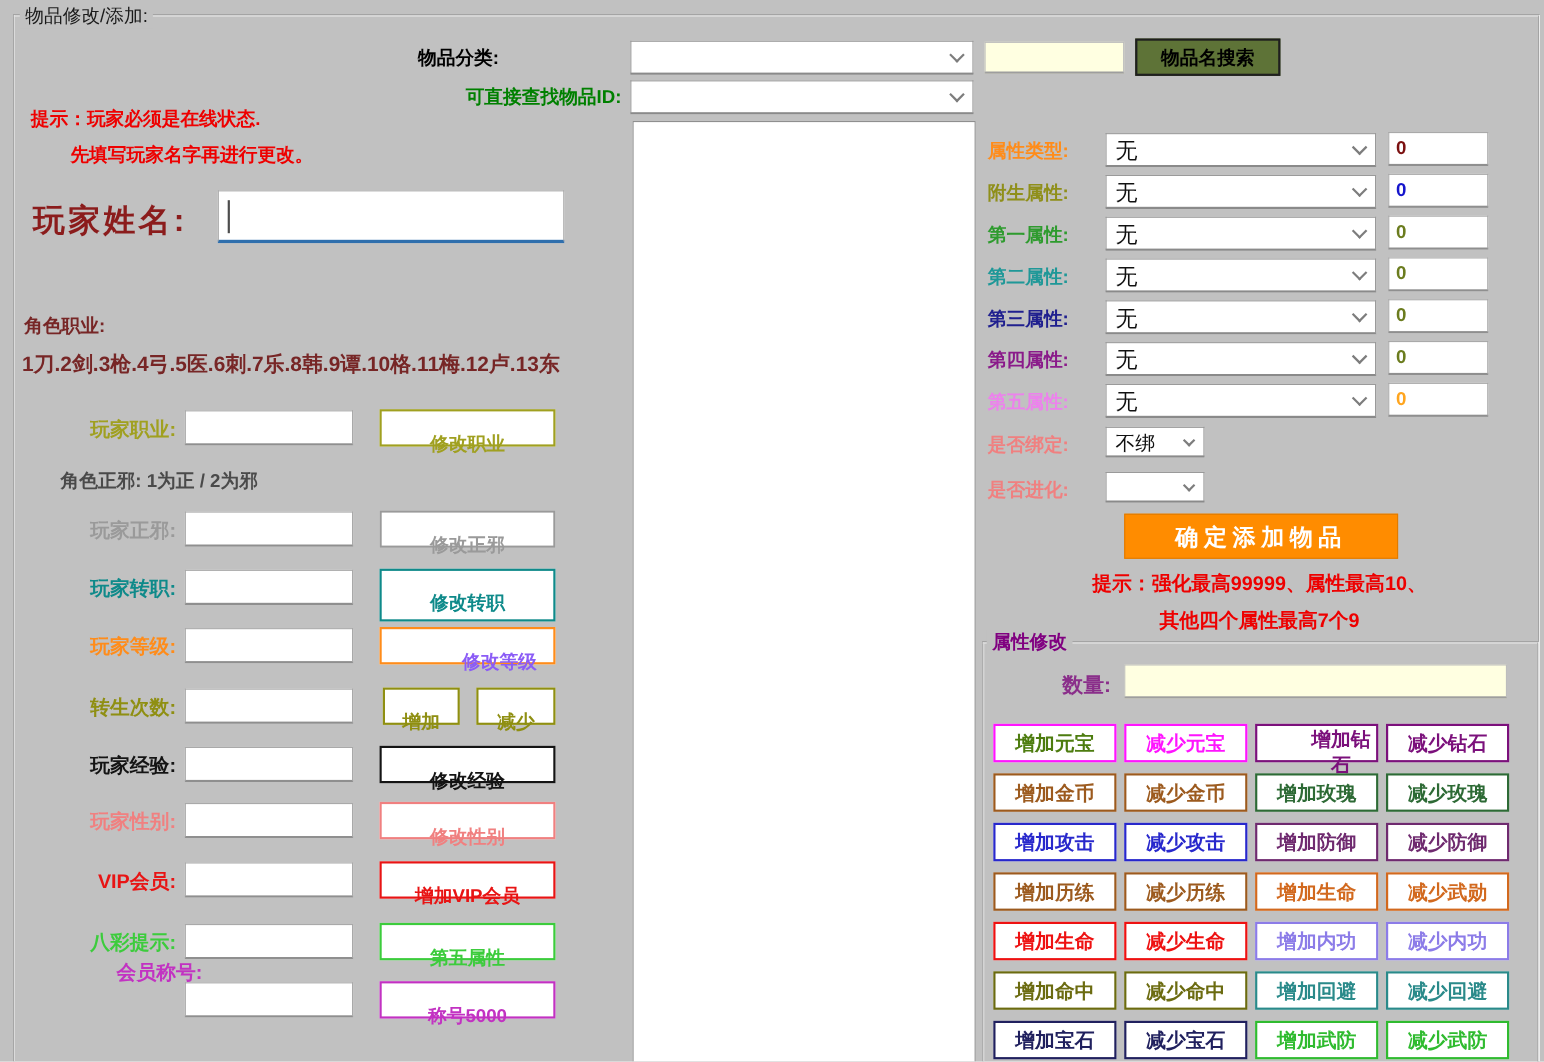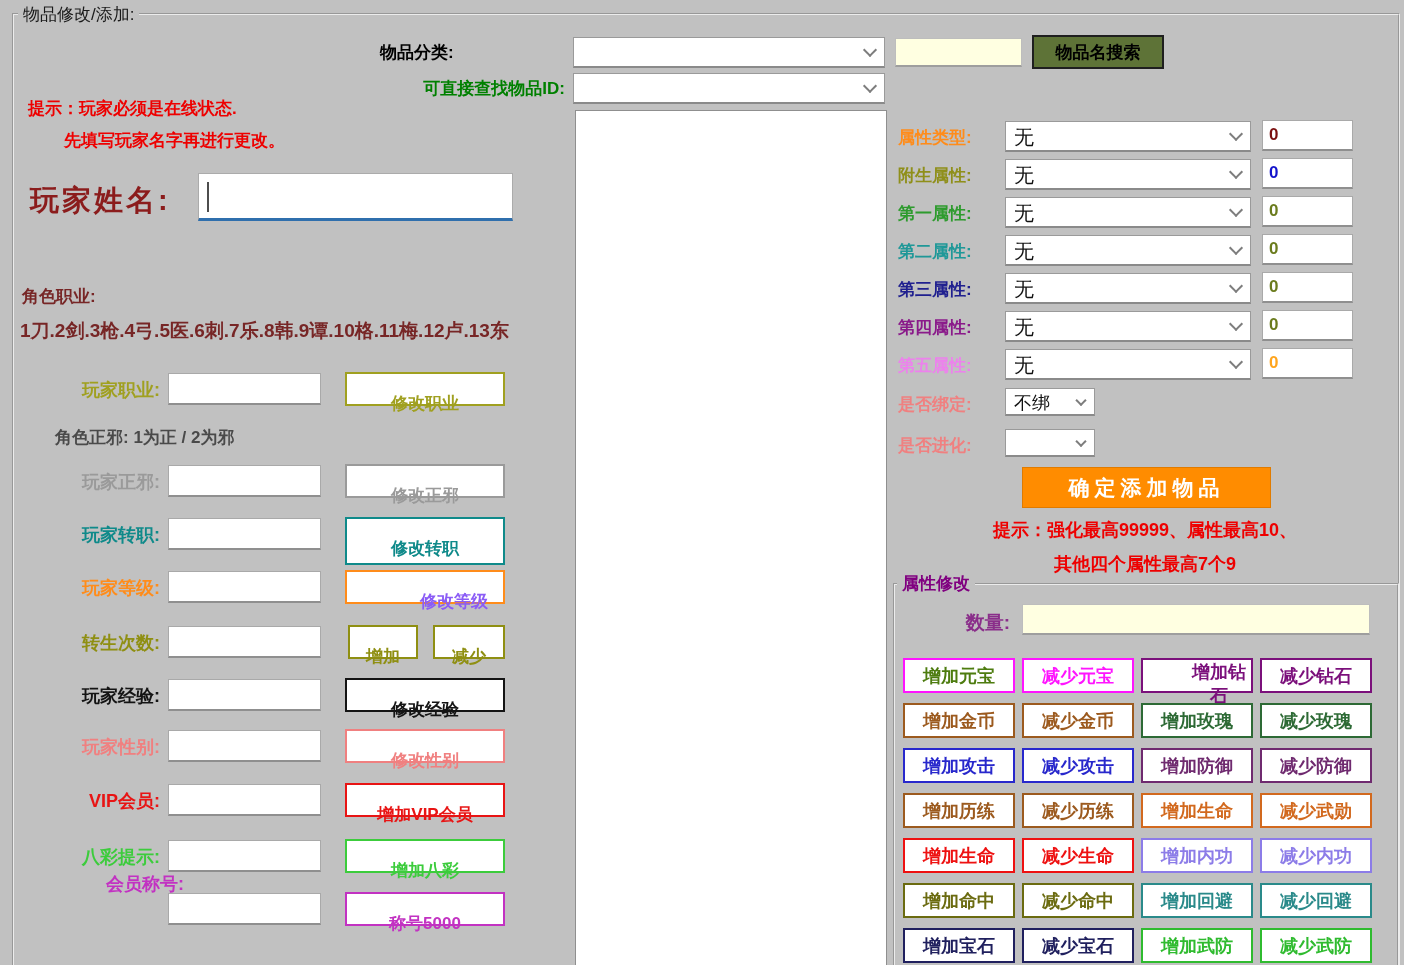--- a/index.html
+++ b/index.html
@@ -128,21 +128,21 @@
 
   <div>
     <span class="llabel" style="top: 789px; color: rgb(232, 20, 20);">VIP会员:</span>
     <input class="tbox linput" style="top: 784px;" value="">
     <button class="lbtn" style="left: 345px; top: 783px; width: 160px; height: 34px; color: rgb(232, 20, 20); border-color: rgb(232, 20, 20);">增加VIP会员</button>
   </div>
 
   <div>
     <span class="llabel" style="top: 845px; color: rgb(60, 204, 60);">八彩提示:</span>
     <input class="tbox linput" style="top: 840px;" value="">
-    <button class="lbtn" style="left: 345px; top: 839px; width: 160px; height: 34px; color: rgb(60, 204, 60); border-color: rgb(60, 204, 60);">增加八彩</button>
+    <button class="lbtn" style="left: 345px; top: 839px; width: 160px; height: 34px; color: rgb(60, 204, 60); border-color: rgb(60, 204, 60);">第五属性</button>
   </div>
 
   <div>
     <span class="llabel" style="top: 872px; color: rgb(194, 50, 194); margin-left: 24px;">会员称号:</span>
     <input class="tbox linput" style="top: 893px;" value="">
     <button class="lbtn" style="left: 345px; top: 892px; width: 160px; height: 34px; color: rgb(194, 50, 194); border-color: rgb(194, 50, 194);">称号5000</button>
   </div>
 
   <div>
     <span class="alabel" style="top: 126px; color: rgb(255, 140, 26);">属性类型:</span>

